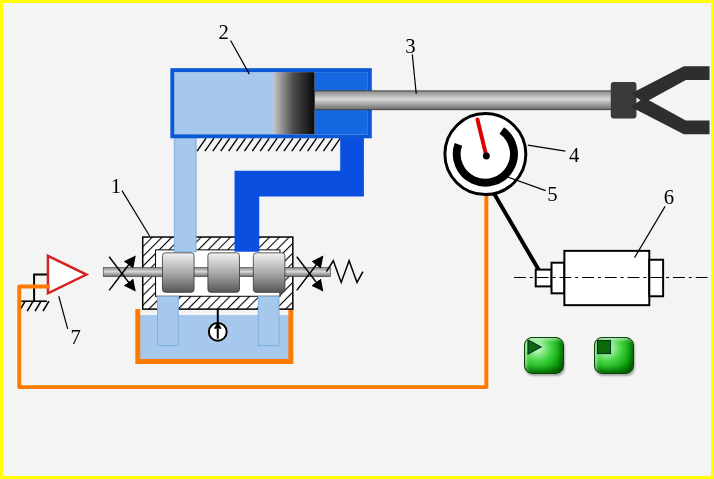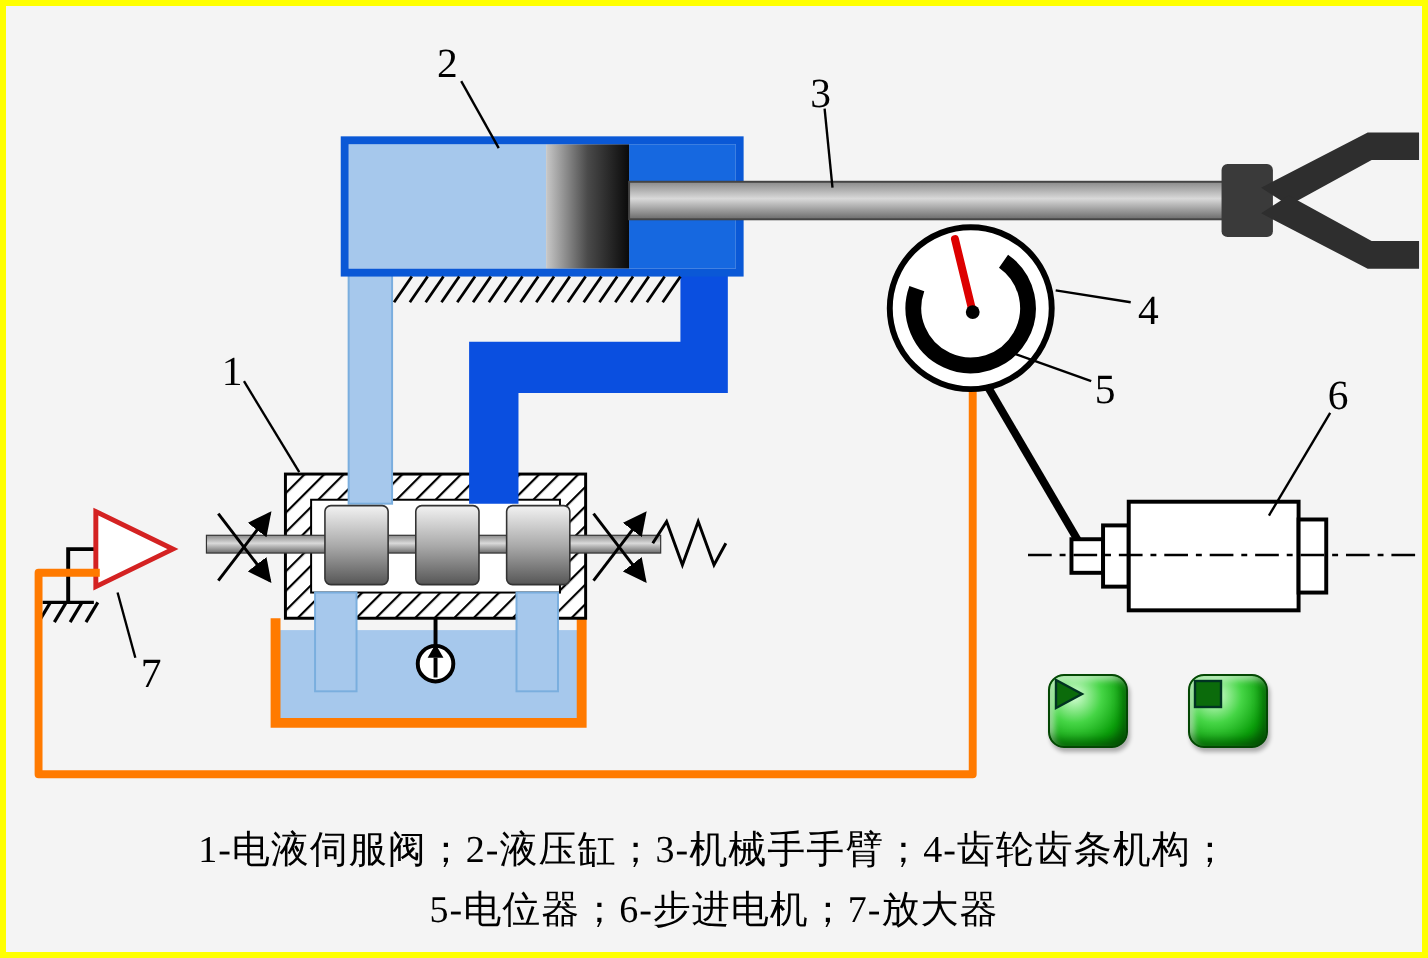--- a/index.html
+++ b/index.html
@@ -183,18 +183,14 @@
     <svg width="18" height="18" viewBox="0 0 18 18">
       <polygon points="3,2 3,16 16,9" fill="#0b6b0b" stroke="#032" stroke-width="1.2"></polygon>
     </svg>
   </div>
   <div class="btn stop">
     <svg width="18" height="18" viewBox="0 0 18 18">
       <rect x="2.5" y="2.5" width="13" height="13" fill="#0b6b0b" stroke="#032" stroke-width="1.2"></rect>
     </svg>
   </div>
 
-  <div class="caption">
-    <div>1-电液伺服阀；2-液压缸；3-机械手手臂；4-齿轮齿条机构；</div>
-    <div>5-电位器；6-步进电机；7-放大器</div>
-  </div>
 
 </div>
 
 </body></html>

